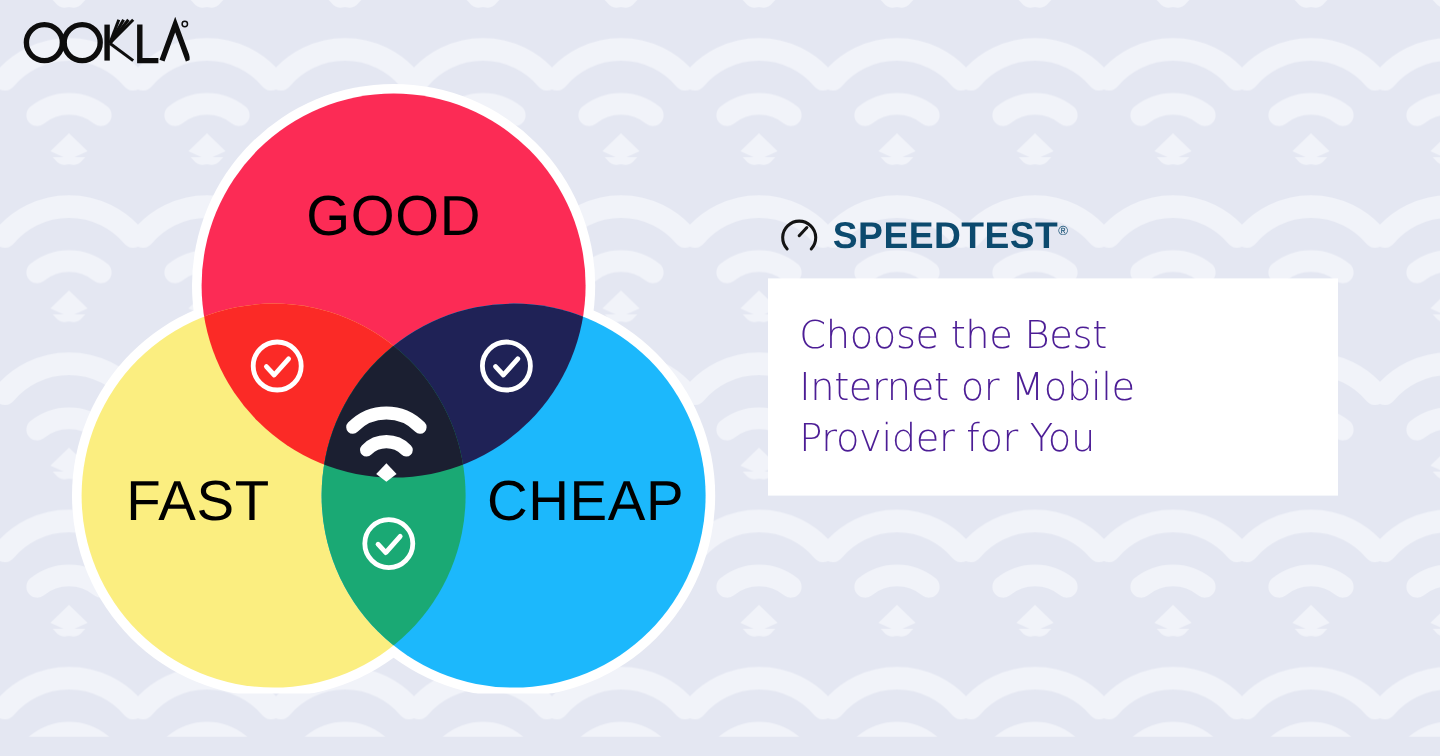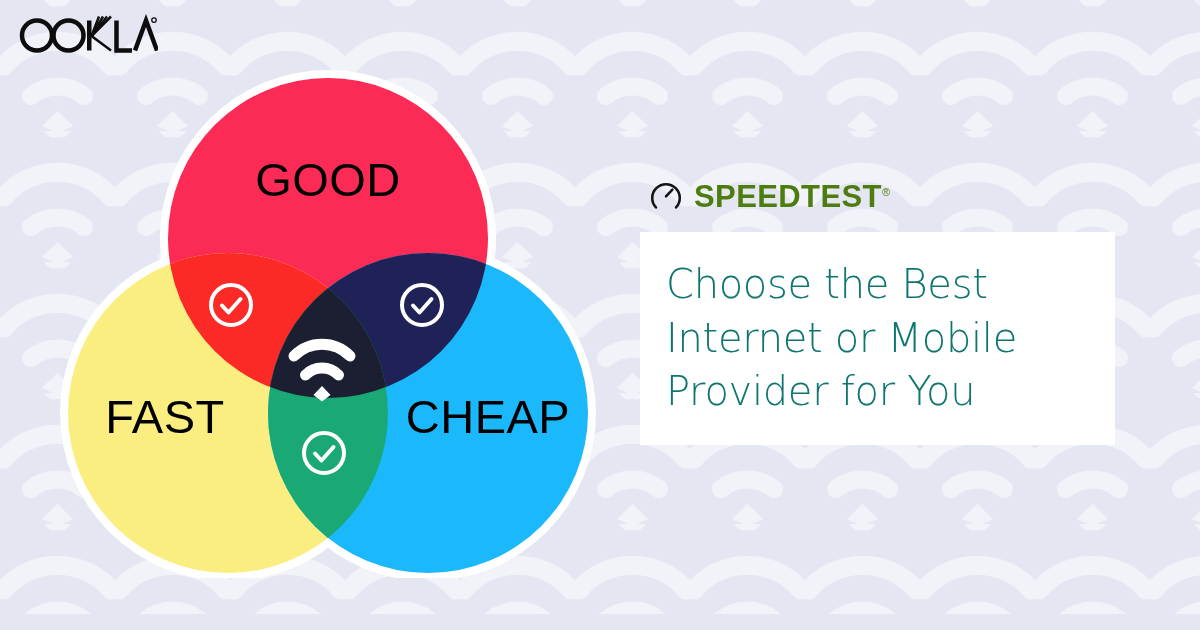--- a/index.html
+++ b/index.html
@@ -70,44 +70,44 @@
     gap: 11px;
     height: 40px;
     margin-left: 9px;
     margin-bottom: 16px;
   }
   #speedtest-wordmark {
     font-family: "Liberation Sans", sans-serif;
     font-weight: bold;
     font-size: 31px;
     letter-spacing: 0.4px;
-    color: #4d7c0f;
+    color: #0c4a6e;
     line-height: 1;
     position: relative;
     white-space: nowrap;
   }
   #speedtest-reg {
     font-size: 11px;
     vertical-align: super;
     font-weight: normal;
     letter-spacing: 0;
   }
 
   #headline-card {
     background: #ffffff;
     width: 475px;
     box-sizing: border-box;
     padding: 26px 0 26px 26px;
   }
   #headline {
     font-family: "DejaVu Sans", sans-serif;
     font-weight: 300;
-    font-size: 40px;
+    font-size: 32px;
     line-height: 1.34;
-    color: #0f766e;
+    color: #4c1d95;
     letter-spacing: -0.3px;
     margin: 0;
     white-space: pre-line;
   }
 </style>
 </head>
 <body>
 
 <div id="stage">
 

